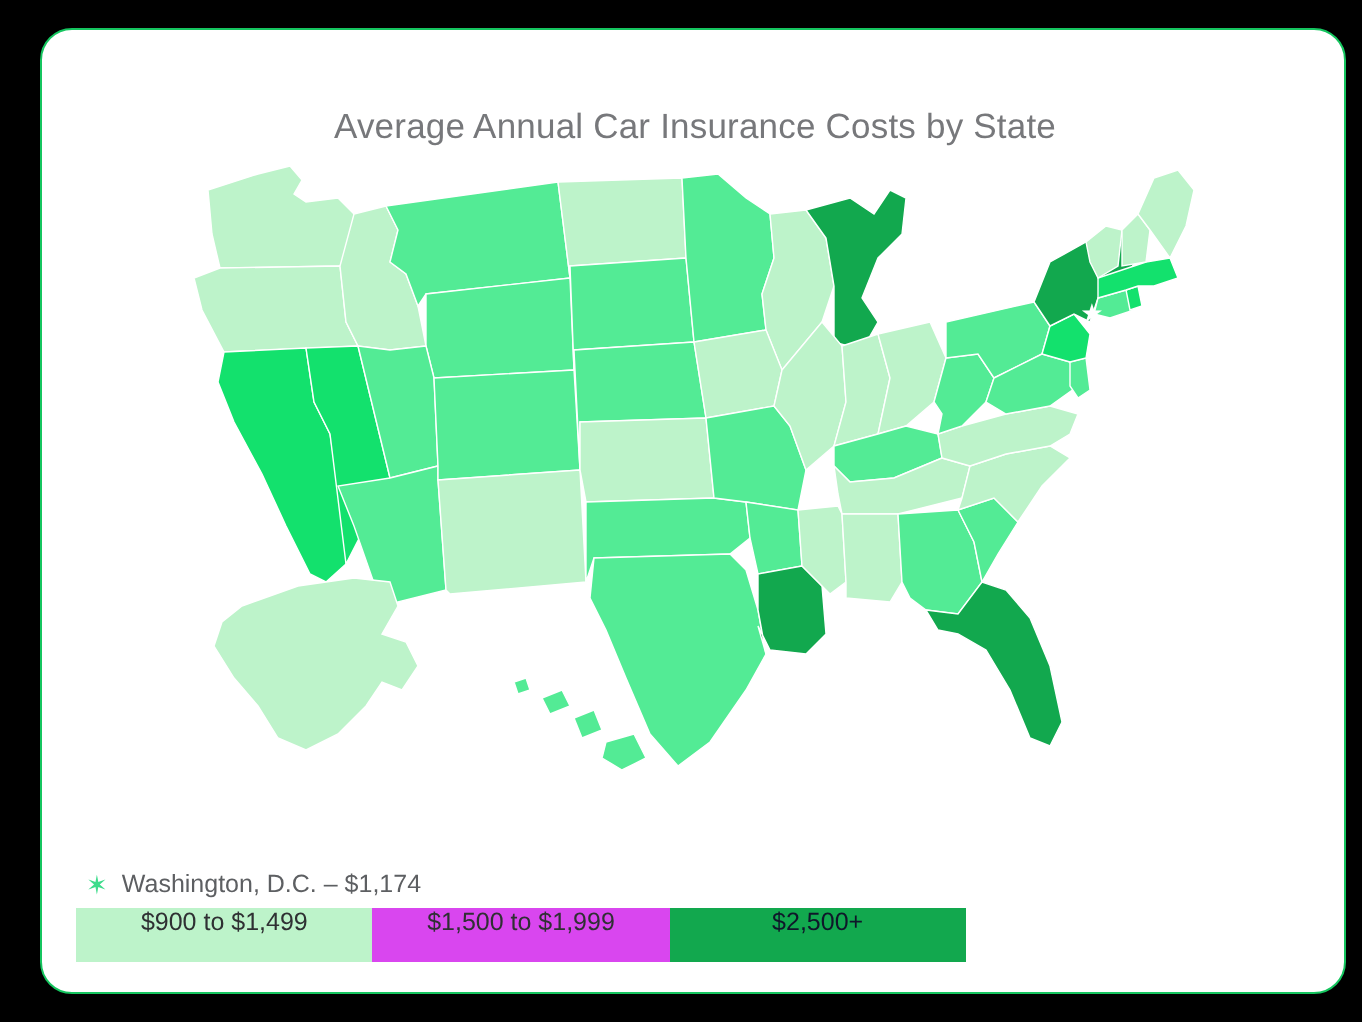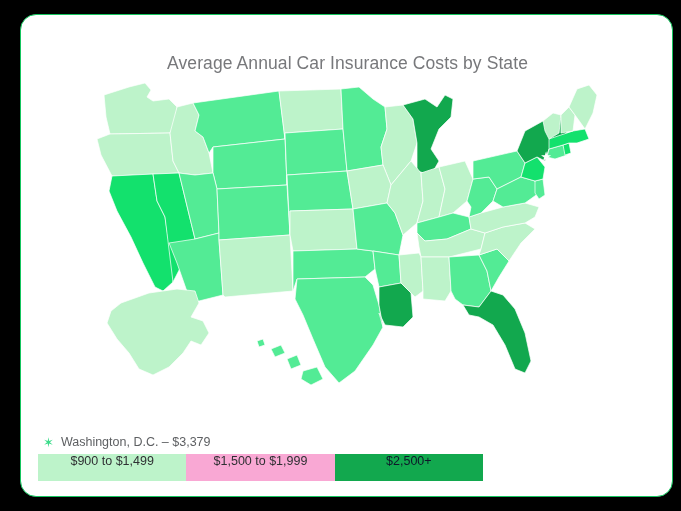--- a/index.html
+++ b/index.html
@@ -228,28 +228,28 @@
           </path>
         </g>
       <g id="dc-marker-group">
         <text x="473" y="84" font-size="13" fill="#ffffff" text-anchor="middle">★</text>
       </g>
     </svg>
   </div>
 
   <div id="dc-note">
     <span id="dc-star">✶</span>
-    <span>Washington, D.C. – $3,379</span>
+    <span>Washington, D.C. – $1,174</span>
   </div>
 
   <div id="legend">
     <div class="legend-band b1" style="background: rgb(189, 243, 202);">
       <span>$900 to $1,499</span>
     </div>
-    <div class="legend-band b2" style="background: #f9a8d4;">
+    <div class="legend-band b2" style="background: #d946ef;">
       <span>$1,500 to $1,999</span>
     </div>
     <div class="legend-band b4" style="background: rgb(18, 168, 78);">
       <span>$2,500+</span>
     </div>
   </div>
 
 </div>
 
 </body></html>

